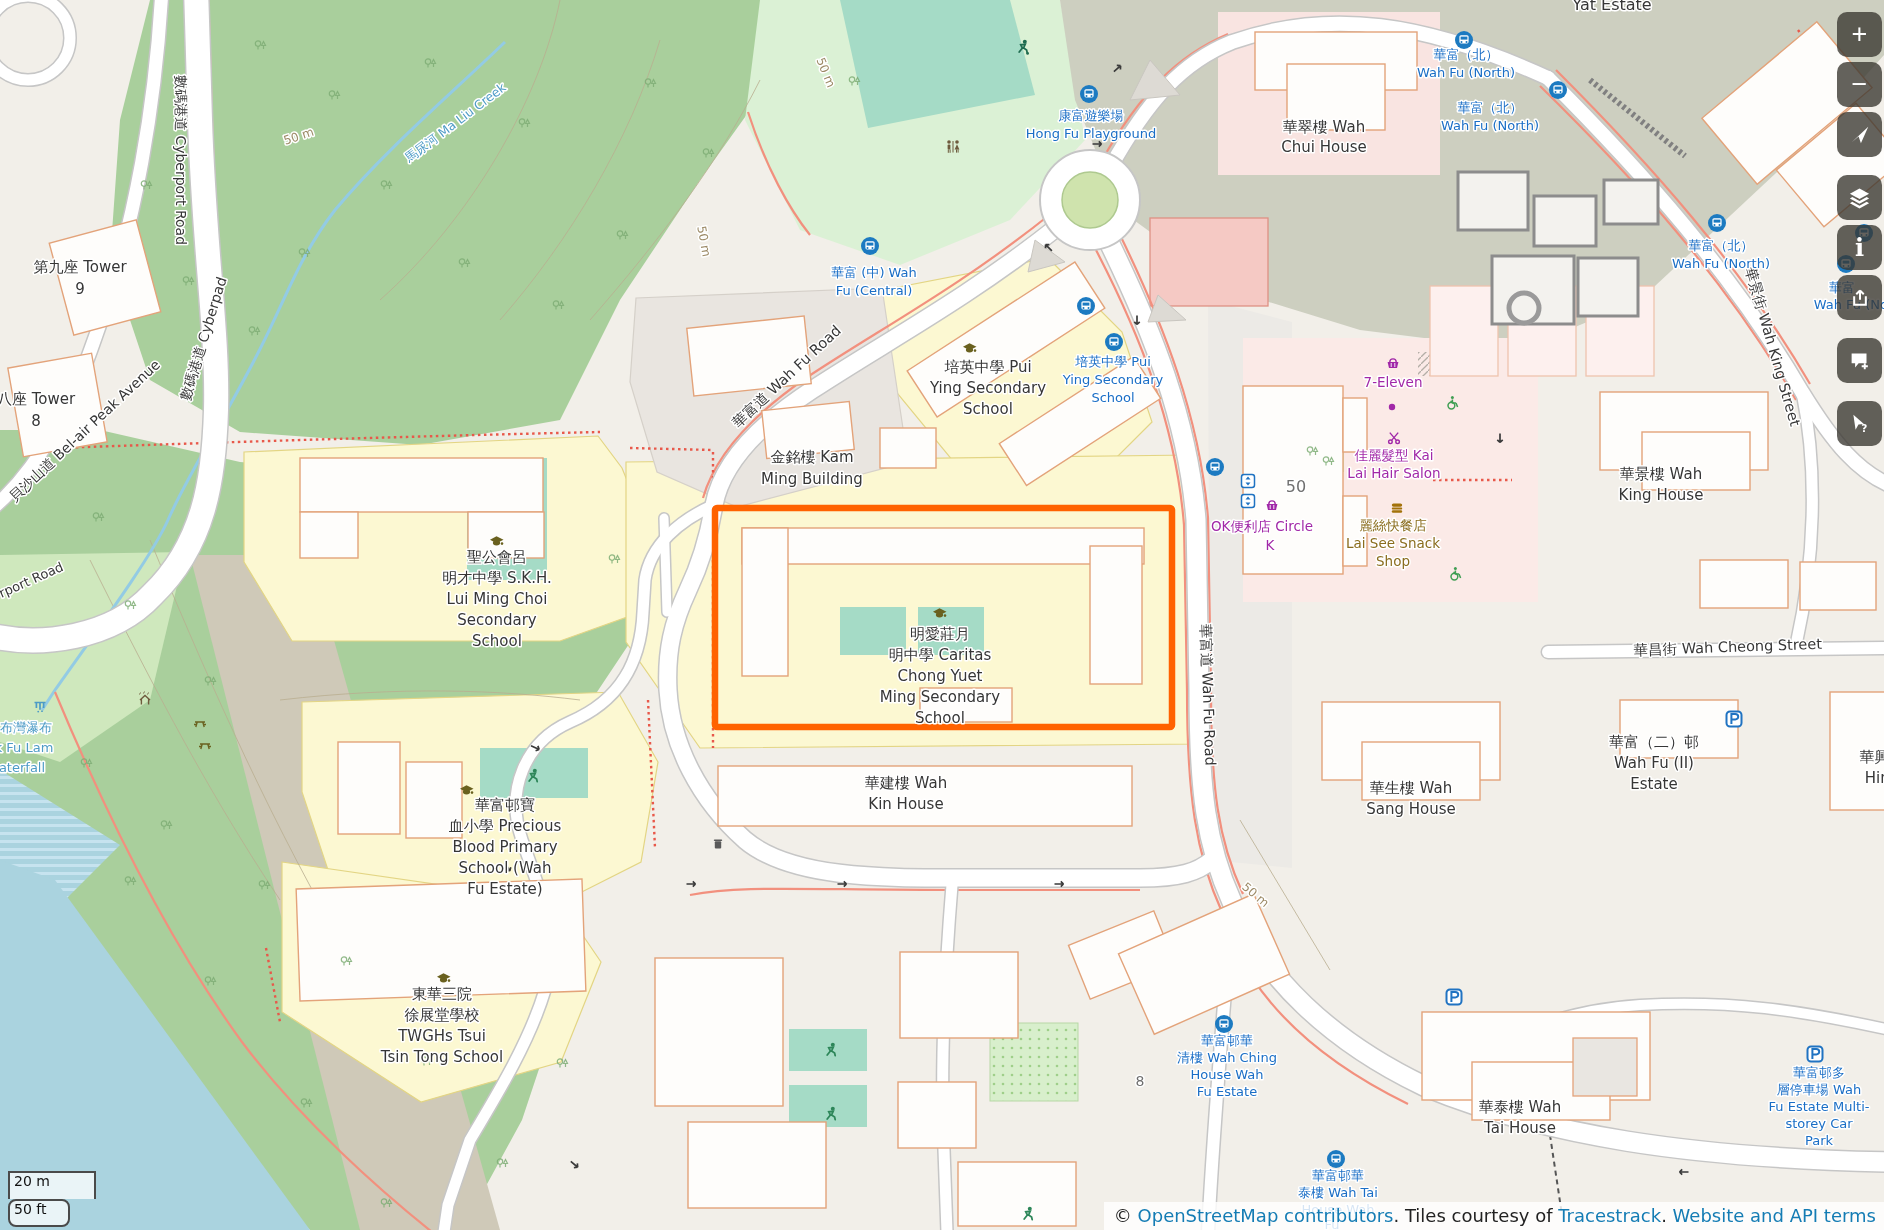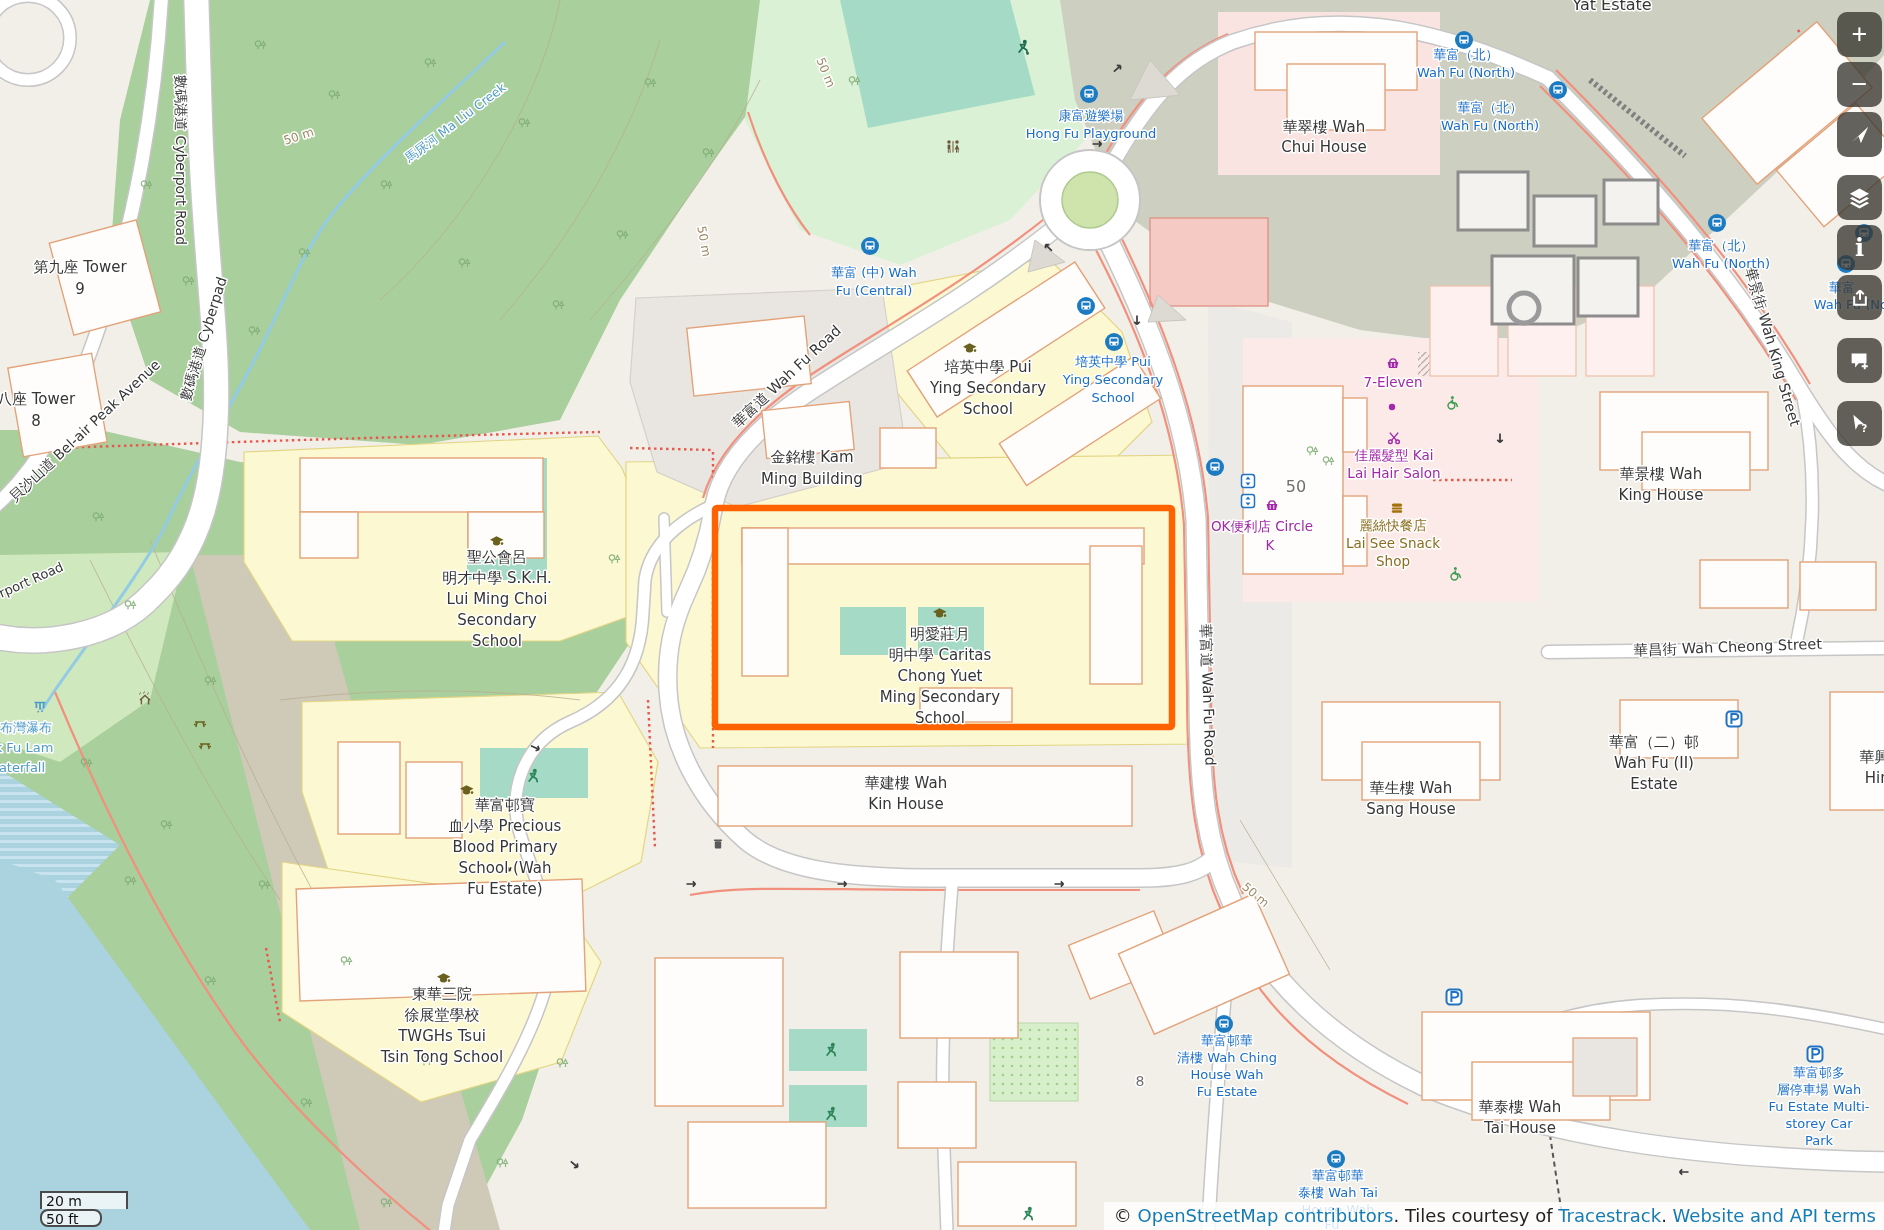--- a/index.html
+++ b/index.html
@@ -5,22 +5,22 @@
   html,body{margin:0;padding:0;background:#ddd;font-family:"DejaVu Sans",sans-serif;}
   .stage{position:relative;width:1884px;height:1230px;overflow:hidden;background:#f2efe9;}
   svg text{font-family:"DejaVu Sans",sans-serif;}
   .controls{position:absolute;top:12px;right:2px;display:flex;flex-direction:column;z-index:40;}
   .ctl-btn{width:45px;height:45px;margin-bottom:5px;border:none;border-radius:10px;
     background:rgba(56,54,48,0.78);color:#fff;font-size:27px;line-height:1;
     display:flex;align-items:center;justify-content:center;cursor:pointer;padding:0;}
   .ctl-btn.gap{margin-top:13px;}
   .ctl-btn .serif-i{font-family:"DejaVu Serif",serif;font-weight:bold;font-size:24px;}
   .scalebar{position:absolute;left:8px;bottom:3px;z-index:40;font-size:14px;color:#111;}
-  .scalebar .box{background:rgba(255,255,255,0.75);border:2px solid #4a4a4a;height:18px;
-    line-height:17px;padding:0 4px;box-sizing:border-box;margin-left:32px;}
+  .scalebar .box{background:rgba(255,255,255,0.75);border:2px solid #4a4a4a;height:28px;
+    line-height:17px;padding:0 4px;box-sizing:border-box;}
   .scalebar .metric{width:88px;border-bottom:none;}
   .scalebar .imperial{width:62px;border-radius:8px;}
   .attribution{position:absolute;right:0;bottom:0;z-index:40;background:rgba(255,255,255,0.82);
     padding:3px 8px 4px 10px;font-size:18px;color:#222;white-space:nowrap;}
   .attribution a{color:#147cb4;text-decoration:none;cursor:pointer;}
 </style>
 </head>
 <body>
 
 <div class="stage">

